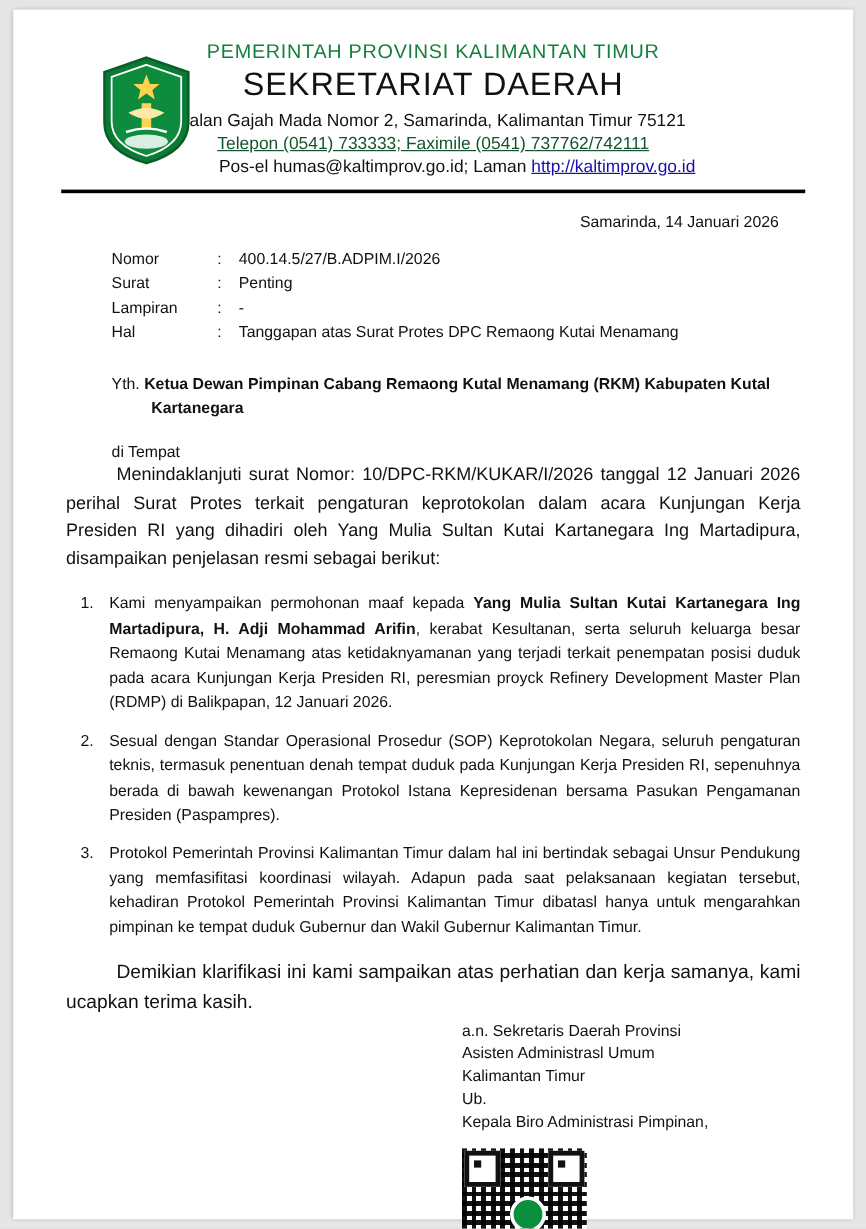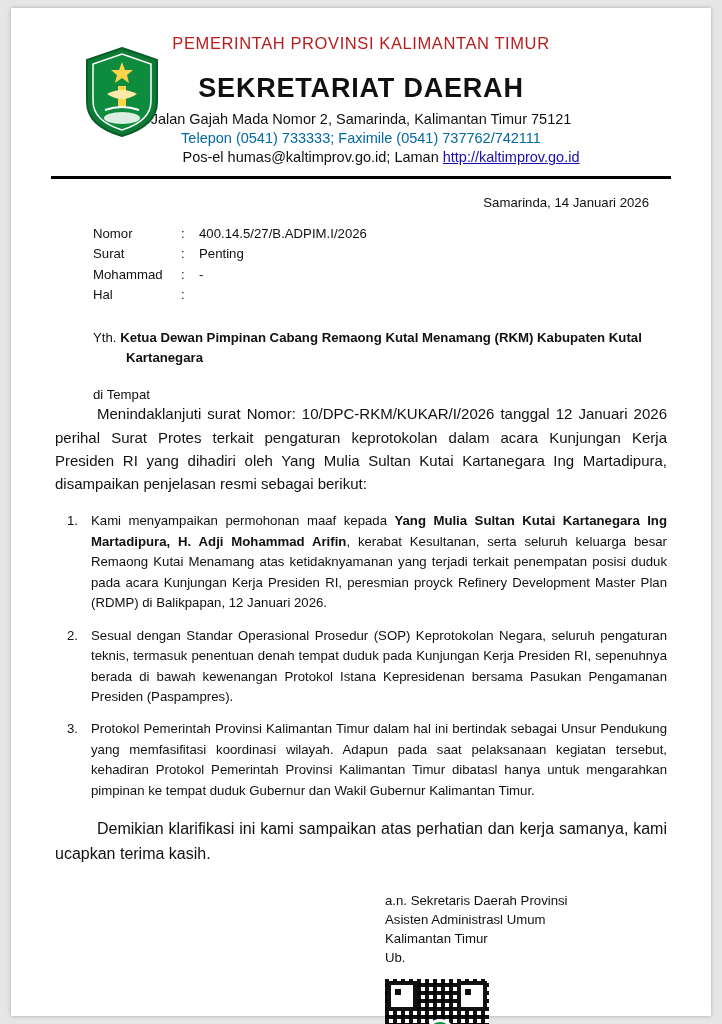--- a/index.html
+++ b/index.html
@@ -34,38 +34,39 @@
   .logo {
     position: absolute;
     left: 72px;
     top: 38px;
     width: 78px;
     height: 92px;
   }
   .kop-line1 {
     font-size: 16.5px;
     letter-spacing: 0.6px;
-    color: #b91c1c;
+    color: #15803d;
   }
   .kop-line2 {
     font-size: 27px;
-    font-weight: bold;
+    font-weight: normal;
     letter-spacing: 0.8px;
     color: #111;
-    margin-top: 20px;
+    margin-top: 2px;
   }
   .kop-line3 {
     font-size: 14.5px;
     color: #111;
     margin-top: 7px;
   }
   .kop-line4 {
     font-size: 14.5px;
-    color: #0369a1;
+    color: #14532d;
     margin-top: 3px;
+    text-decoration: underline;
   }
   .kop-line5 {
     font-size: 14.5px;
     color: #111;
     margin-top: 3px;
     margin-left: 40px;
   }
   .kop-line5 a {
     color: #1a0dab;
     text-decoration: underline;
@@ -139,21 +140,20 @@
   }
   ol.numlist b { font-weight: bold; }
   .closing {
     margin-top: 16px;
     text-indent: 42px;
     text-align: justify;
     line-height: 1.55;
     font-size: 16px;
   }
   .signature {
-    margin-top: 24px;
     padding-left: 330px;
     font-size: 13.2px;
     line-height: 1.45;
   }
   .qr-wrap {
     margin-top: 12px;
     padding-left: 330px;
   }
   .qr {
     width: 104px;
@@ -226,27 +226,28 @@
           <div class="meta-label">Nomor</div>
           <div class="meta-colon">:</div>
           <div class="meta-value">400.14.5/27/B.ADPIM.I/2026</div>
         </div>
         <div class="meta-row">
           <div class="meta-label">Surat</div>
           <div class="meta-colon">:</div>
           <div class="meta-value">Penting</div>
         </div>
         <div class="meta-row">
-          <div class="meta-label">Mohammad</div>
+          <div class="meta-label">Lampiran</div>
           <div class="meta-colon">:</div>
           <div class="meta-value">-</div>
         </div>
         <div class="meta-row">
           <div class="meta-label">Hal</div>
           <div class="meta-colon">:</div>
+          <div class="meta-value">Tanggapan atas Surat Protes DPC Remaong Kutai Menamang</div>
         </div>
       </div>
 
       <div class="addressee">
         <span>Yth. </span><b>Ketua Dewan Pimpinan Cabang Remaong Kutal Menamang (RKM) Kabupaten Kutal</b>
         <b class="ind">Kartanegara</b>
       </div>
 
       <div class="ditempat">di Tempat</div>
 
@@ -258,20 +259,21 @@
         <li><span>Protokol Pemerintah Provinsi Kalimantan Timur dalam hal ini bertindak sebagai Unsur Pendukung yang memfasifitasi koordinasi wilayah. Adapun pada saat pelaksanaan kegiatan tersebut, kehadiran Protokol Pemerintah Provinsi Kalimantan Timur dibatasl hanya untuk mengarahkan pimpinan ke tempat duduk Gubernur dan Wakil Gubernur Kalimantan Timur.</span></li>
       </ol>
 
       <div class="closing">Demikian klarifikasi ini kami sampaikan atas perhatian dan kerja samanya, kami ucapkan terima kasih.</div>
 
       <div class="signature">
         <div>a.n. Sekretaris Daerah Provinsi</div>
         <div>Asisten Administrasl Umum</div>
         <div>Kalimantan Timur</div>
         <div>Ub.</div>
+        <div>Kepala Biro Administrasi Pimpinan,</div>
       </div>
 
       <div class="qr-wrap">
         <div class="qr">
           <span class="fp tl">
               <i></i>
             </span>
           <span class="fp tr">
               <i></i>
             </span>

